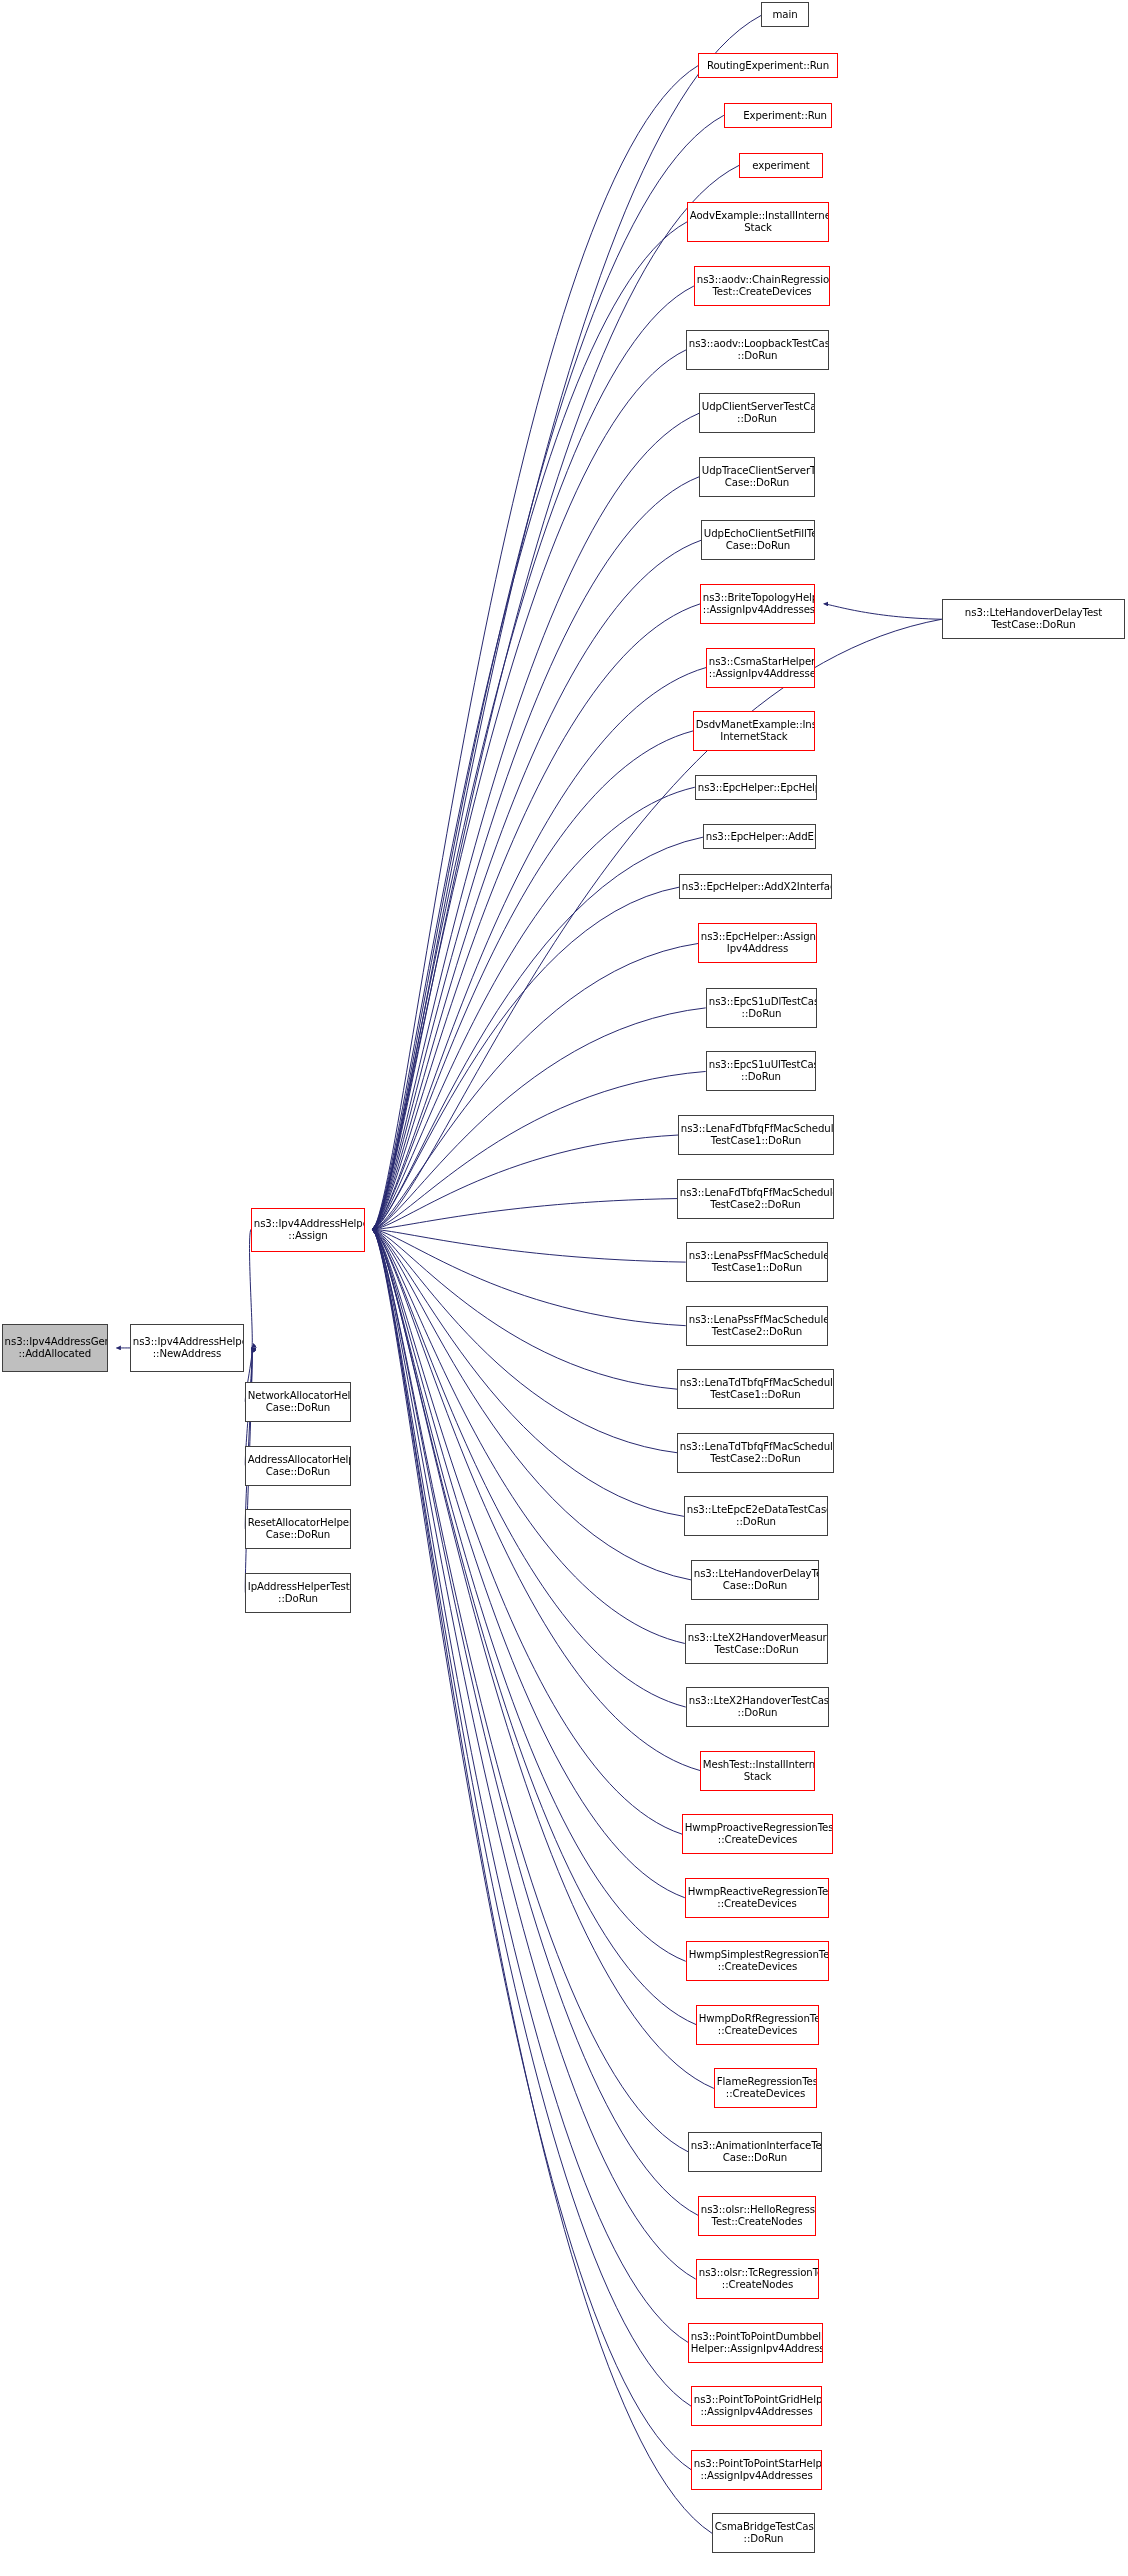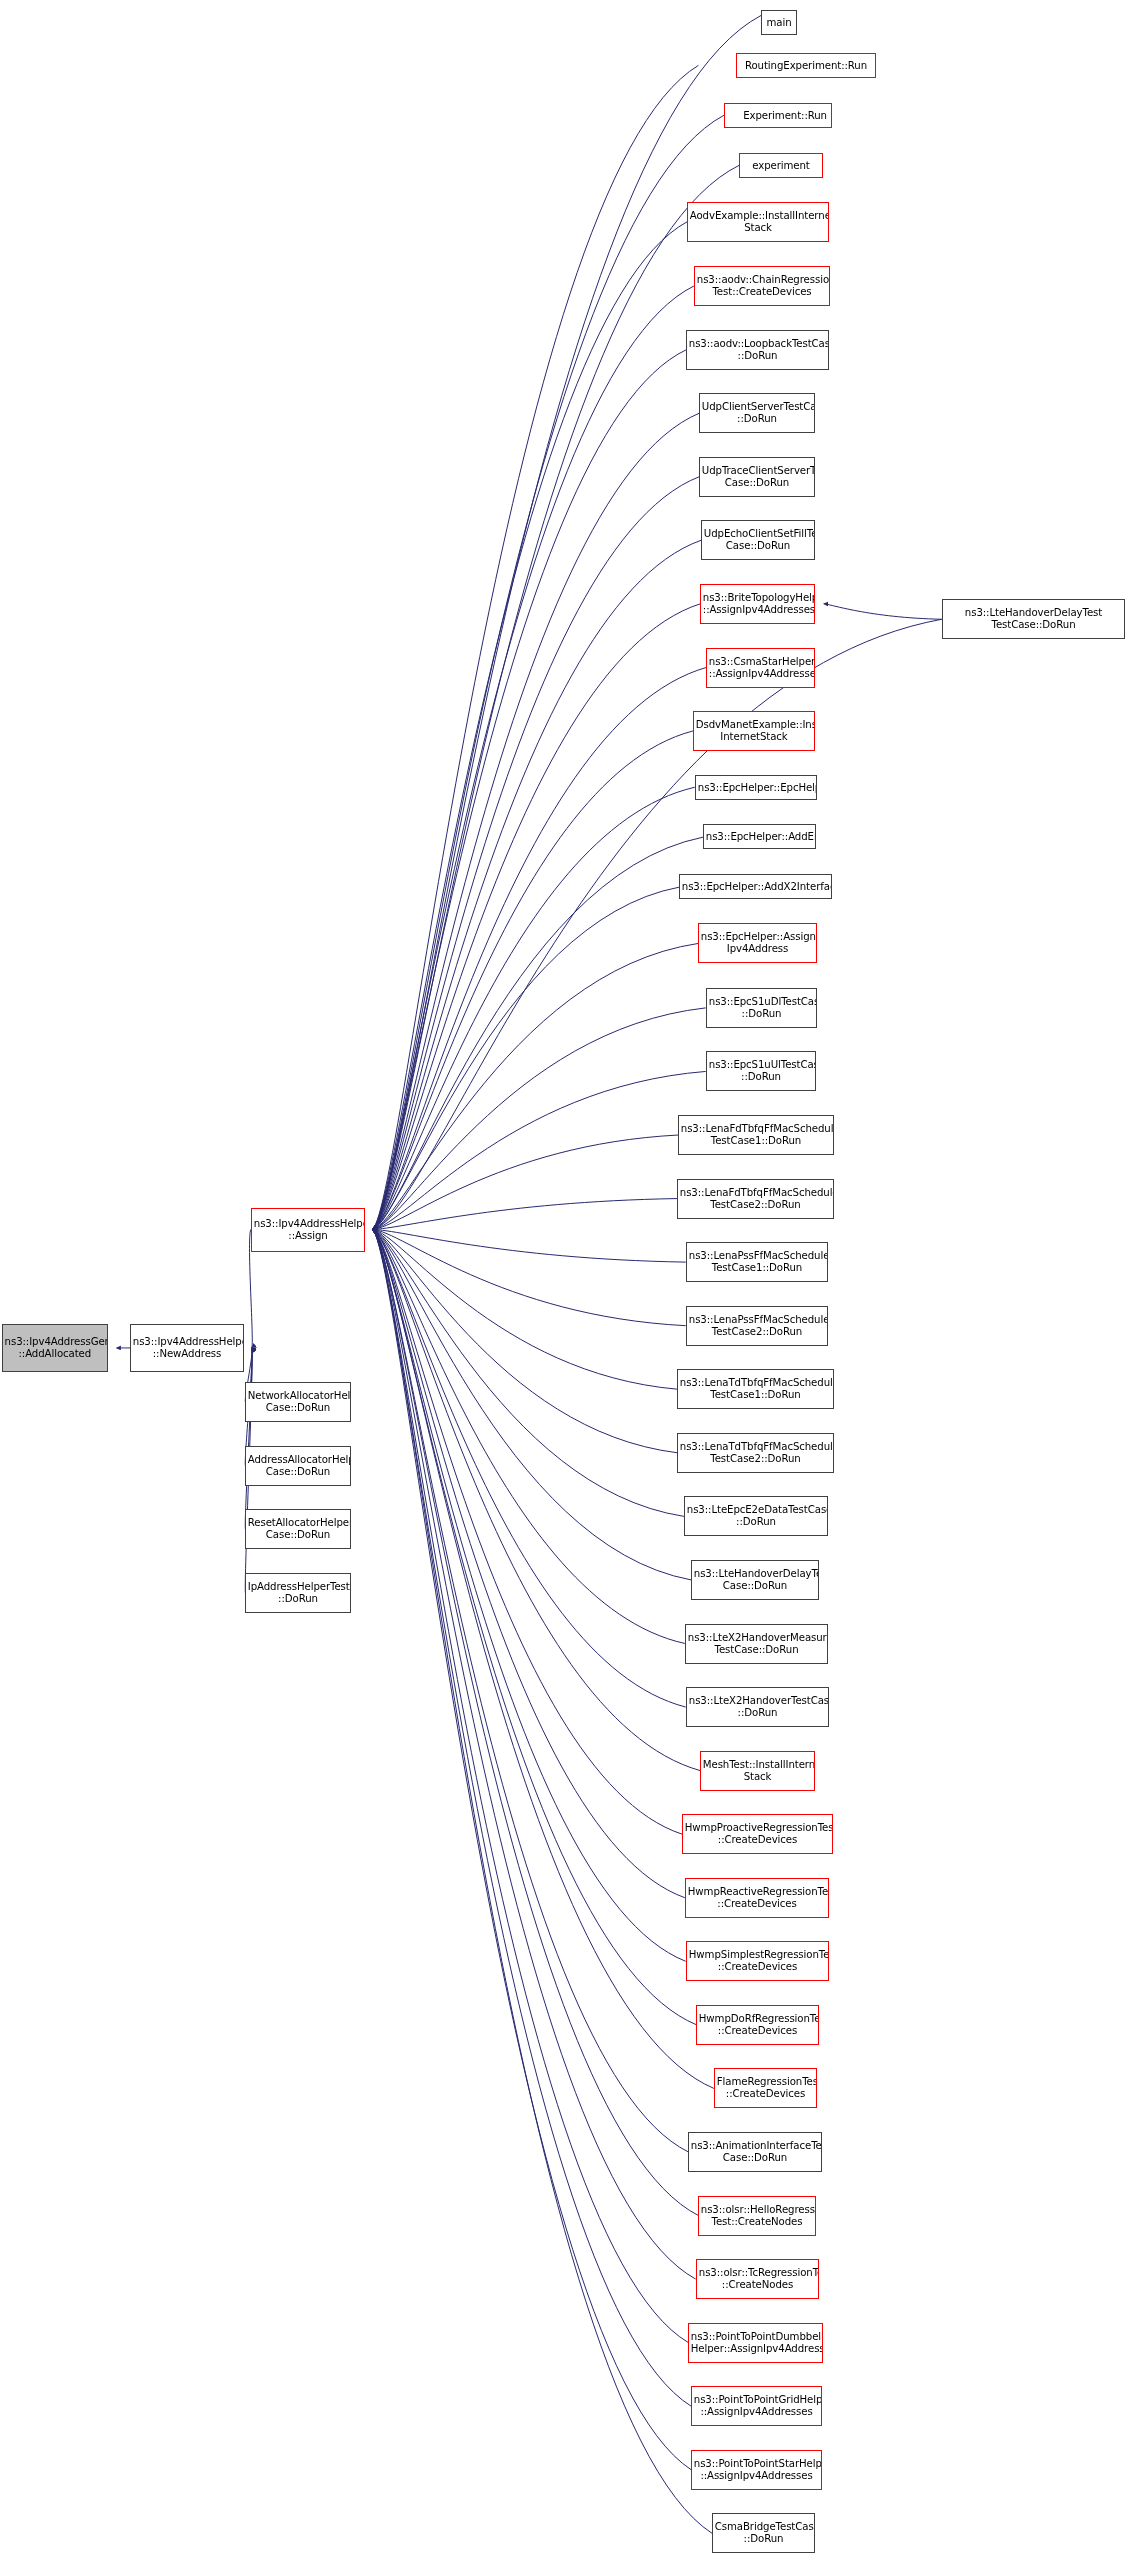--- a/index.html
+++ b/index.html
@@ -126,22 +126,22 @@
       <div class="node red" style="left: 251px; top: 1208px; width: 114px; height: 44px;"><span>ns3::Ipv4AddressHelper
 ::Assign</span></div>
       <div class="node" style="left: 245px; top: 1382px; width: 106px; height: 40px;"><span>NetworkAllocatorHelperTest
 Case::DoRun</span></div>
       <div class="node" style="left: 245px; top: 1446px; width: 106px; height: 40px;"><span>AddressAllocatorHelperTest
 Case::DoRun</span></div>
       <div class="node" style="left: 245px; top: 1509px; width: 106px; height: 40px;"><span>ResetAllocatorHelperTest
 Case::DoRun</span></div>
       <div class="node" style="left: 245px; top: 1573px; width: 106px; height: 40px;"><span>IpAddressHelperTestCasev4
 ::DoRun</span></div>
-      <div class="node" style="left: 761px; top: 10px; width: 36px; height: 25.4px;"><span>main</span></div>
-      <div class="node red" style="left: 698px; top: 53px; width: 140px; height: 25.4px; margin-left: 38px;"><span>RoutingExperiment::Run</span></div>
+      <div class="node" style="left: 761px; top: 2px; width: 48px; height: 25.4px;"><span>main</span></div>
+      <div class="node red" style="left: 698px; top: 53px; width: 140px; height: 25.4px;"><span>RoutingExperiment::Run</span></div>
       <div class="node red" style="left: 724px; top: 103px; width: 108px; height: 25.4px; padding-left: 16px;"><span>Experiment::Run</span></div>
       <div class="node red" style="left: 739px; top: 153px; width: 84px; height: 25.4px;"><span>experiment</span></div>
       <div class="node red" style="left: 687px; top: 202px; width: 142px; height: 40px;"><span>AodvExample::InstallInternet
 Stack</span></div>
       <div class="node red" style="left: 694px; top: 266px; width: 136px; height: 40px;"><span>ns3::aodv::ChainRegression
 Test::CreateDevices</span></div>
       <div class="node" style="left: 686px; top: 330px; width: 143px; height: 40px;"><span>ns3::aodv::LoopbackTestCase
 ::DoRun</span></div>
       <div class="node" style="left: 699px; top: 393px; width: 116px; height: 40px;"><span>UdpClientServerTestCase
 ::DoRun</span></div>

